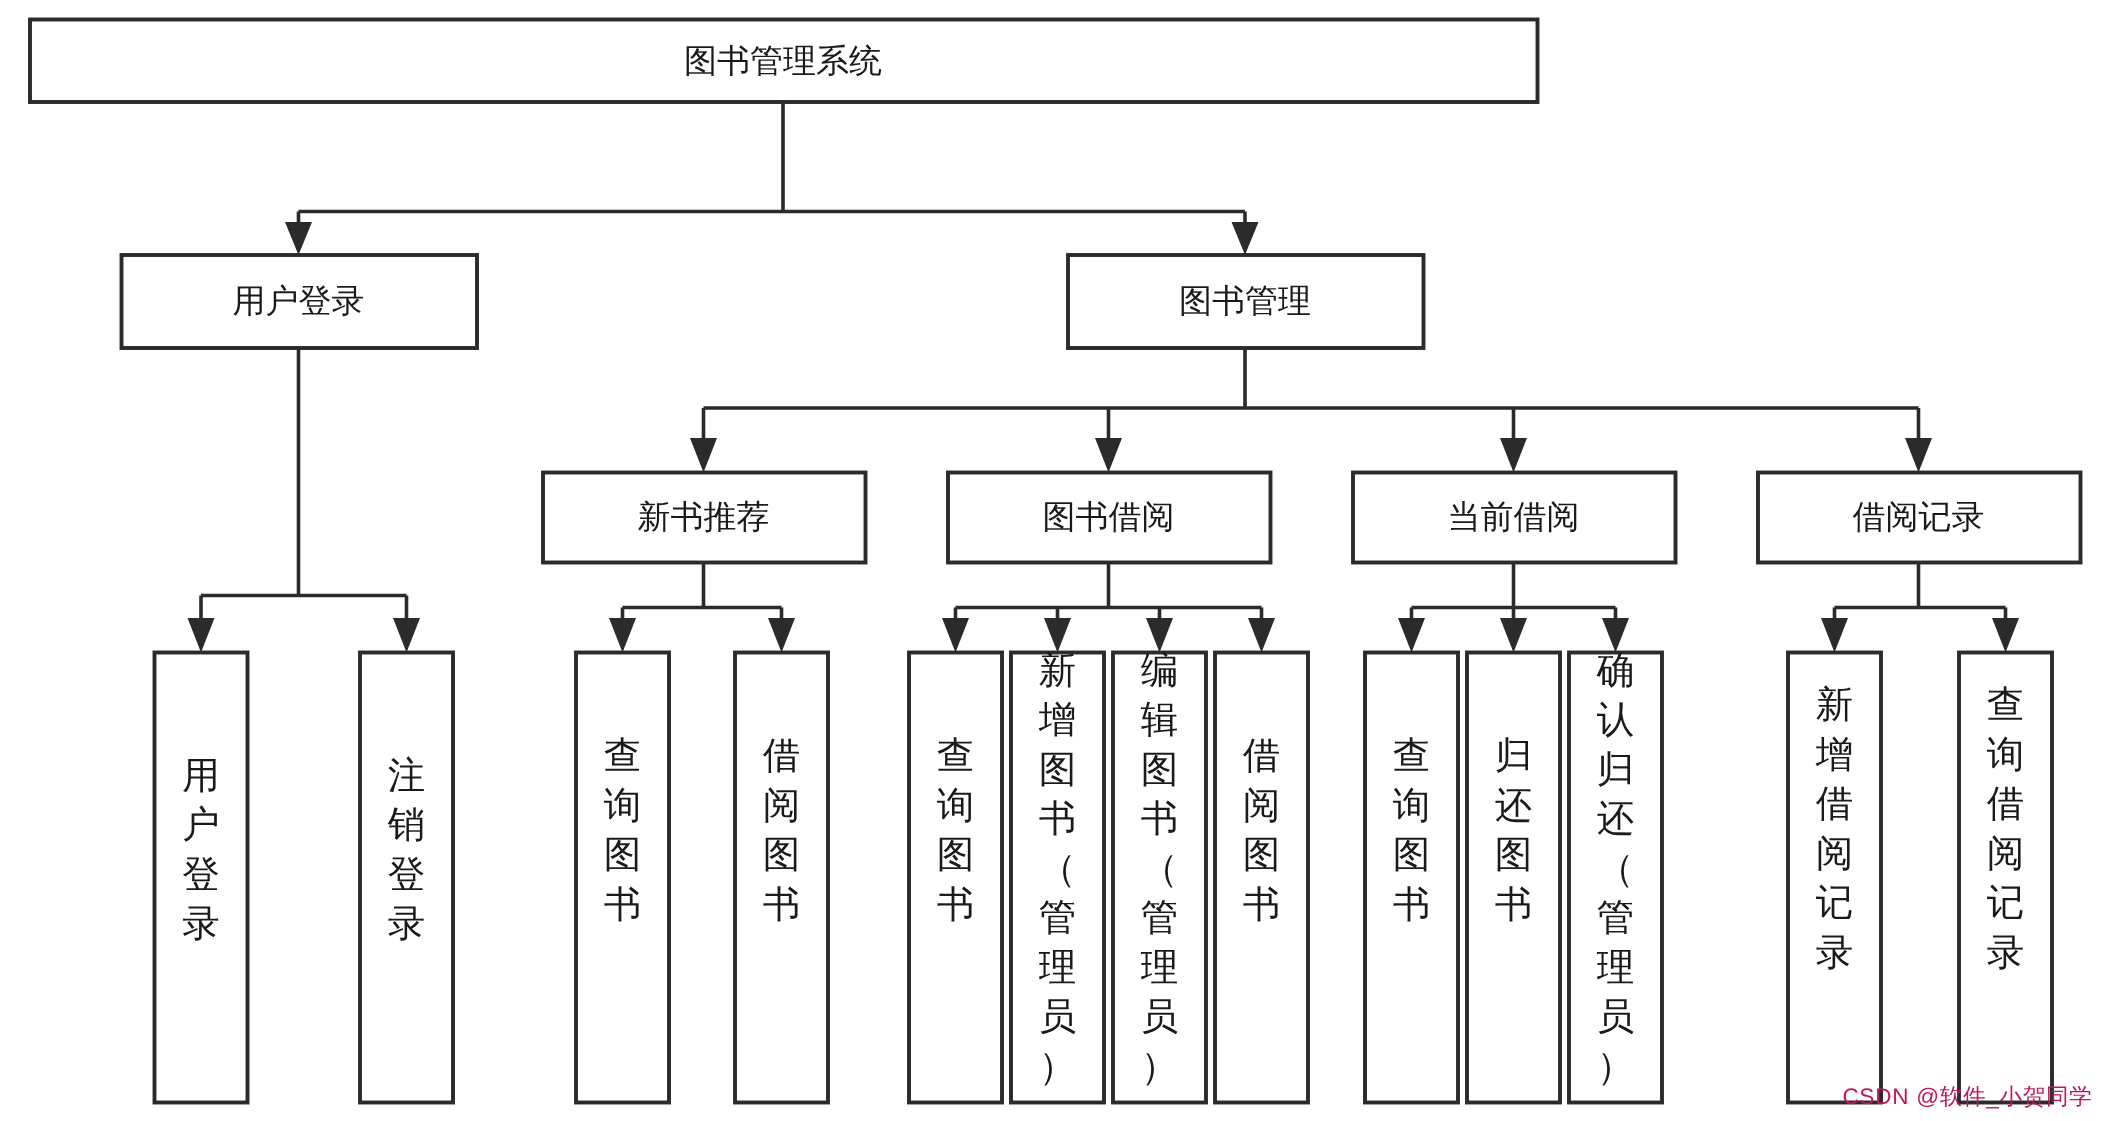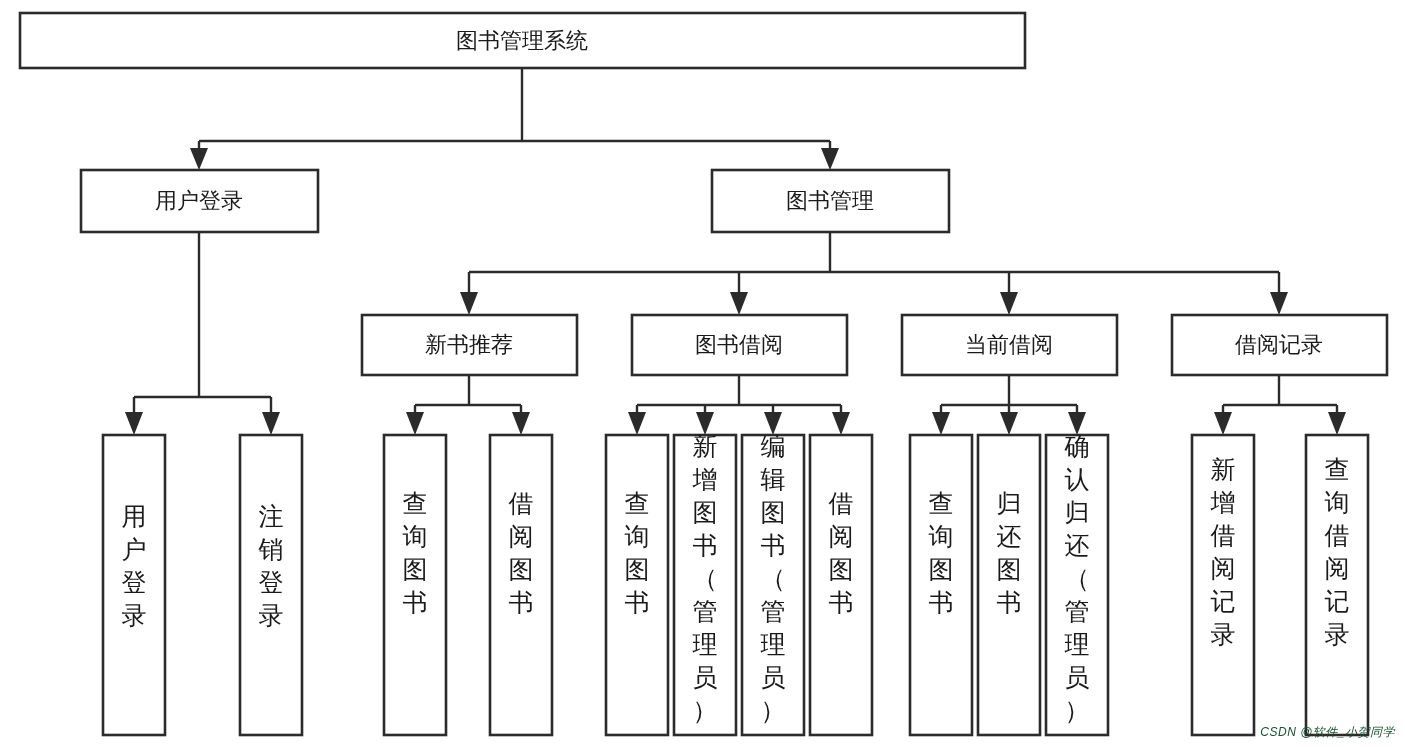--- a/index.html
+++ b/index.html
@@ -54,26 +54,25 @@
   }
   .arrow-head {
     fill: #2b2b2b;
     stroke: none;
   }
   .watermark {
     position: absolute;
     right: 10px;
     bottom: 6px;
     font-family: "Liberation Sans", "DejaVu Sans", sans-serif;
-    font-size: 12px;
-    color: #14532d;
+    font-size: 15px;
+    color: #be185d;
     white-space: nowrap;
     letter-spacing: 0.5px;
     user-select: none;
-    font-style: italic;
   }
 </style>
 </head>
 <body>
 
 <div id="diagram-root">
 
   <svg class="diagram" viewBox="0 0 1405 747" xmlns="http://www.w3.org/2000/svg">
 
     <g>

